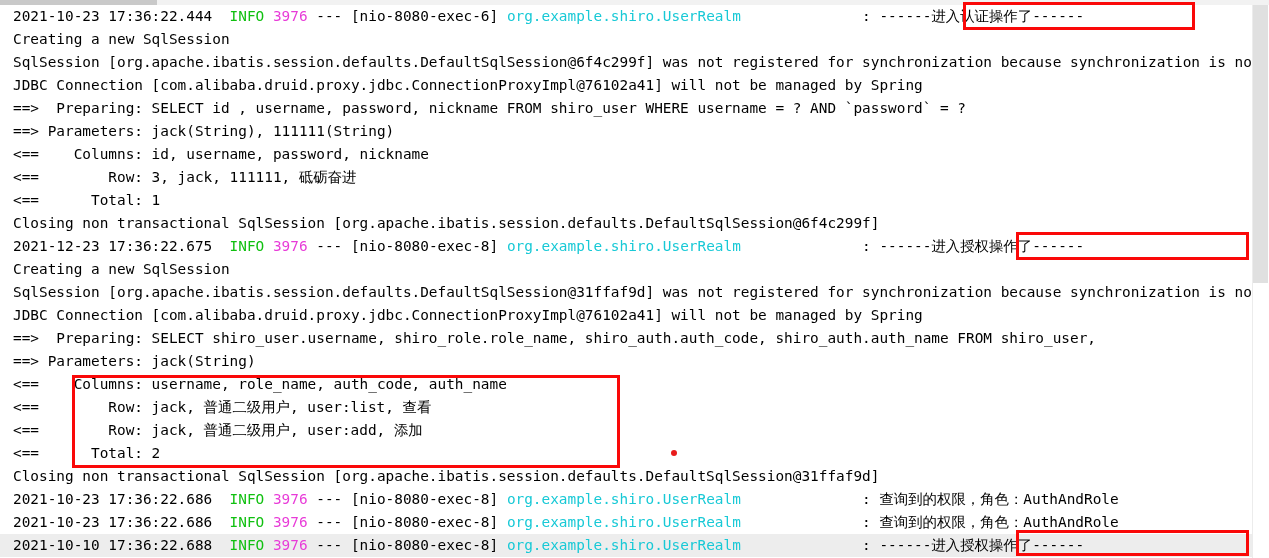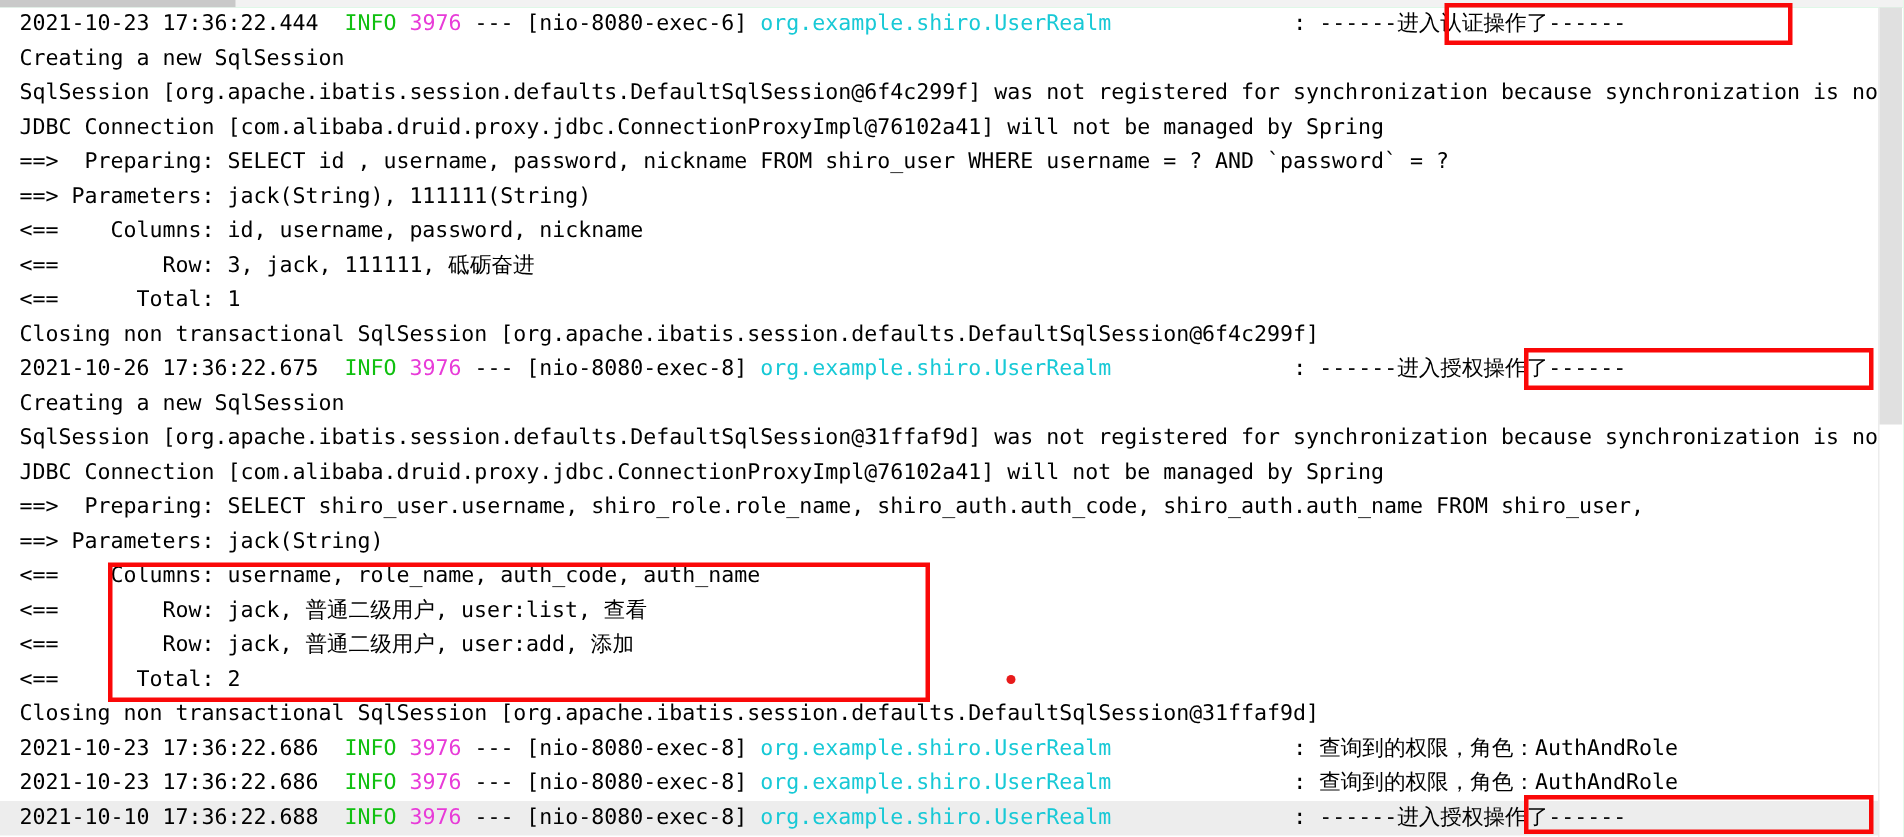--- a/index.html
+++ b/index.html
@@ -9,21 +9,21 @@
     background: #ffffff;
   }
   body {
     font-family: "DejaVu Sans Mono", "Liberation Mono", monospace;
   }
   #app {
     position: relative;
     width: 1269px;
     height: 558px;
     overflow: hidden;
-    background: #86efac;
+    background: #b91c1c;
     box-sizing: border-box;
   }
 
   
   .hscroll-track {
     position: absolute;
     top: 0;
     left: 0;
     width: 1269px;
     height: 5px;
@@ -119,21 +119,21 @@
         <div class="log-line"><span class="tok-plain">2021-10-23 17:36:22.444  </span><span class="tok-info">INFO</span><span class="tok-plain"> </span><span class="tok-pid">3976</span><span class="tok-plain"> --- [nio-8080-exec-6] </span><span class="tok-class">org.example.shiro.UserRealm</span><span class="tok-plain">              : ------进入认证操作了------</span></div>
         <div class="log-line"><span class="tok-plain">Creating a new SqlSession</span></div>
         <div class="log-line"><span class="tok-plain">SqlSession [org.apache.ibatis.session.defaults.DefaultSqlSession@6f4c299f] was not registered for synchronization because synchronization is not active</span></div>
         <div class="log-line"><span class="tok-plain">JDBC Connection [com.alibaba.druid.proxy.jdbc.ConnectionProxyImpl@76102a41] will not be managed by Spring</span></div>
         <div class="log-line"><span class="tok-plain">==&gt;  Preparing: SELECT id , username, password, nickname FROM shiro_user WHERE username = ? AND `password` = ?</span></div>
         <div class="log-line"><span class="tok-plain">==&gt; Parameters: jack(String), 111111(String)</span></div>
         <div class="log-line"><span class="tok-plain">&lt;==    Columns: id, username, password, nickname</span></div>
         <div class="log-line"><span class="tok-plain">&lt;==        Row: 3, jack, 111111, 砥砺奋进</span></div>
         <div class="log-line"><span class="tok-plain">&lt;==      Total: 1</span></div>
         <div class="log-line"><span class="tok-plain">Closing non transactional SqlSession [org.apache.ibatis.session.defaults.DefaultSqlSession@6f4c299f]</span></div>
-        <div class="log-line"><span class="tok-plain">2021-10-26 17:36:22.675  </span><span class="tok-info">INFO</span><span class="tok-plain"> </span><span class="tok-pid">3976</span><span class="tok-plain"> --- [nio-8080-exec-8] </span><span class="tok-class">org.example.shiro.UserRealm</span><span class="tok-plain">              : ------进入授权操作了------</span></div>
+        <div class="log-line"><span class="tok-plain">2021-12-23 17:36:22.675  </span><span class="tok-info">INFO</span><span class="tok-plain"> </span><span class="tok-pid">3976</span><span class="tok-plain"> --- [nio-8080-exec-8] </span><span class="tok-class">org.example.shiro.UserRealm</span><span class="tok-plain">              : ------进入授权操作了------</span></div>
         <div class="log-line"><span class="tok-plain">Creating a new SqlSession</span></div>
         <div class="log-line"><span class="tok-plain">SqlSession [org.apache.ibatis.session.defaults.DefaultSqlSession@31ffaf9d] was not registered for synchronization because synchronization is not active</span></div>
         <div class="log-line"><span class="tok-plain">JDBC Connection [com.alibaba.druid.proxy.jdbc.ConnectionProxyImpl@76102a41] will not be managed by Spring</span></div>
         <div class="log-line"><span class="tok-plain">==&gt;  Preparing: SELECT shiro_user.username, shiro_role.role_name, shiro_auth.auth_code, shiro_auth.auth_name FROM shiro_user,</span></div>
         <div class="log-line"><span class="tok-plain">==&gt; Parameters: jack(String)</span></div>
         <div class="log-line"><span class="tok-plain">&lt;==    Columns: username, role_name, auth_code, auth_name</span></div>
         <div class="log-line"><span class="tok-plain">&lt;==        Row: jack, 普通二级用户, user:list, 查看</span></div>
         <div class="log-line"><span class="tok-plain">&lt;==        Row: jack, 普通二级用户, user:add, 添加</span></div>
         <div class="log-line"><span class="tok-plain">&lt;==      Total: 2</span></div>
         <div class="log-line"><span class="tok-plain">Closing non transactional SqlSession [org.apache.ibatis.session.defaults.DefaultSqlSession@31ffaf9d]</span></div>

